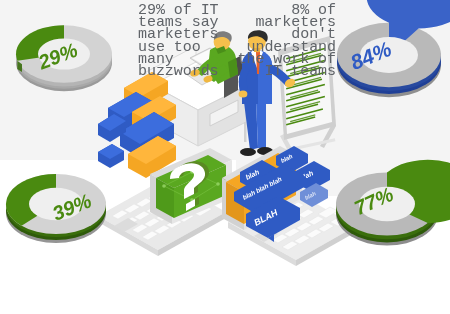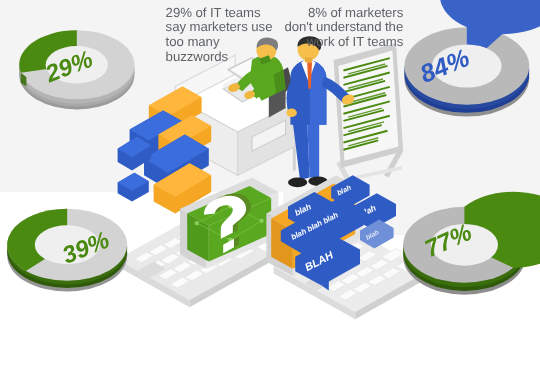--- a/index.html
+++ b/index.html
@@ -14,23 +14,24 @@
 
   
   .bgpanel{position:absolute;background:#f4f4f4;}
   #bg-top{left:0;top:0;width:450px;height:160px;}
   #bg-right{left:236px;top:0;width:214px;height:196px;}
   #bg-mid{left:0;top:0;width:128px;height:126px;}
 
   .cap{
     position:absolute;
     color:#5f6368;
-    font-size:11px;
+    font-size:15px;
     line-height:12.2px;
     letter-spacing:-0.05px;
+    font-family:Liberation Mono, monospace;
   }
   #cap-29{left:138px;top:5px;width:92px;text-align:left;}
   #cap-84{left:236px;top:5px;width:100px;text-align:right;}
   #cap-39{left:3px;top:264px;width:112px;text-align:left;}
   #cap-77{left:333px;top:266px;width:116px;text-align:left;}
 
   
   .donut{position:absolute;}
   .donut svg{display:block;overflow:visible;}
   .dlabel{

